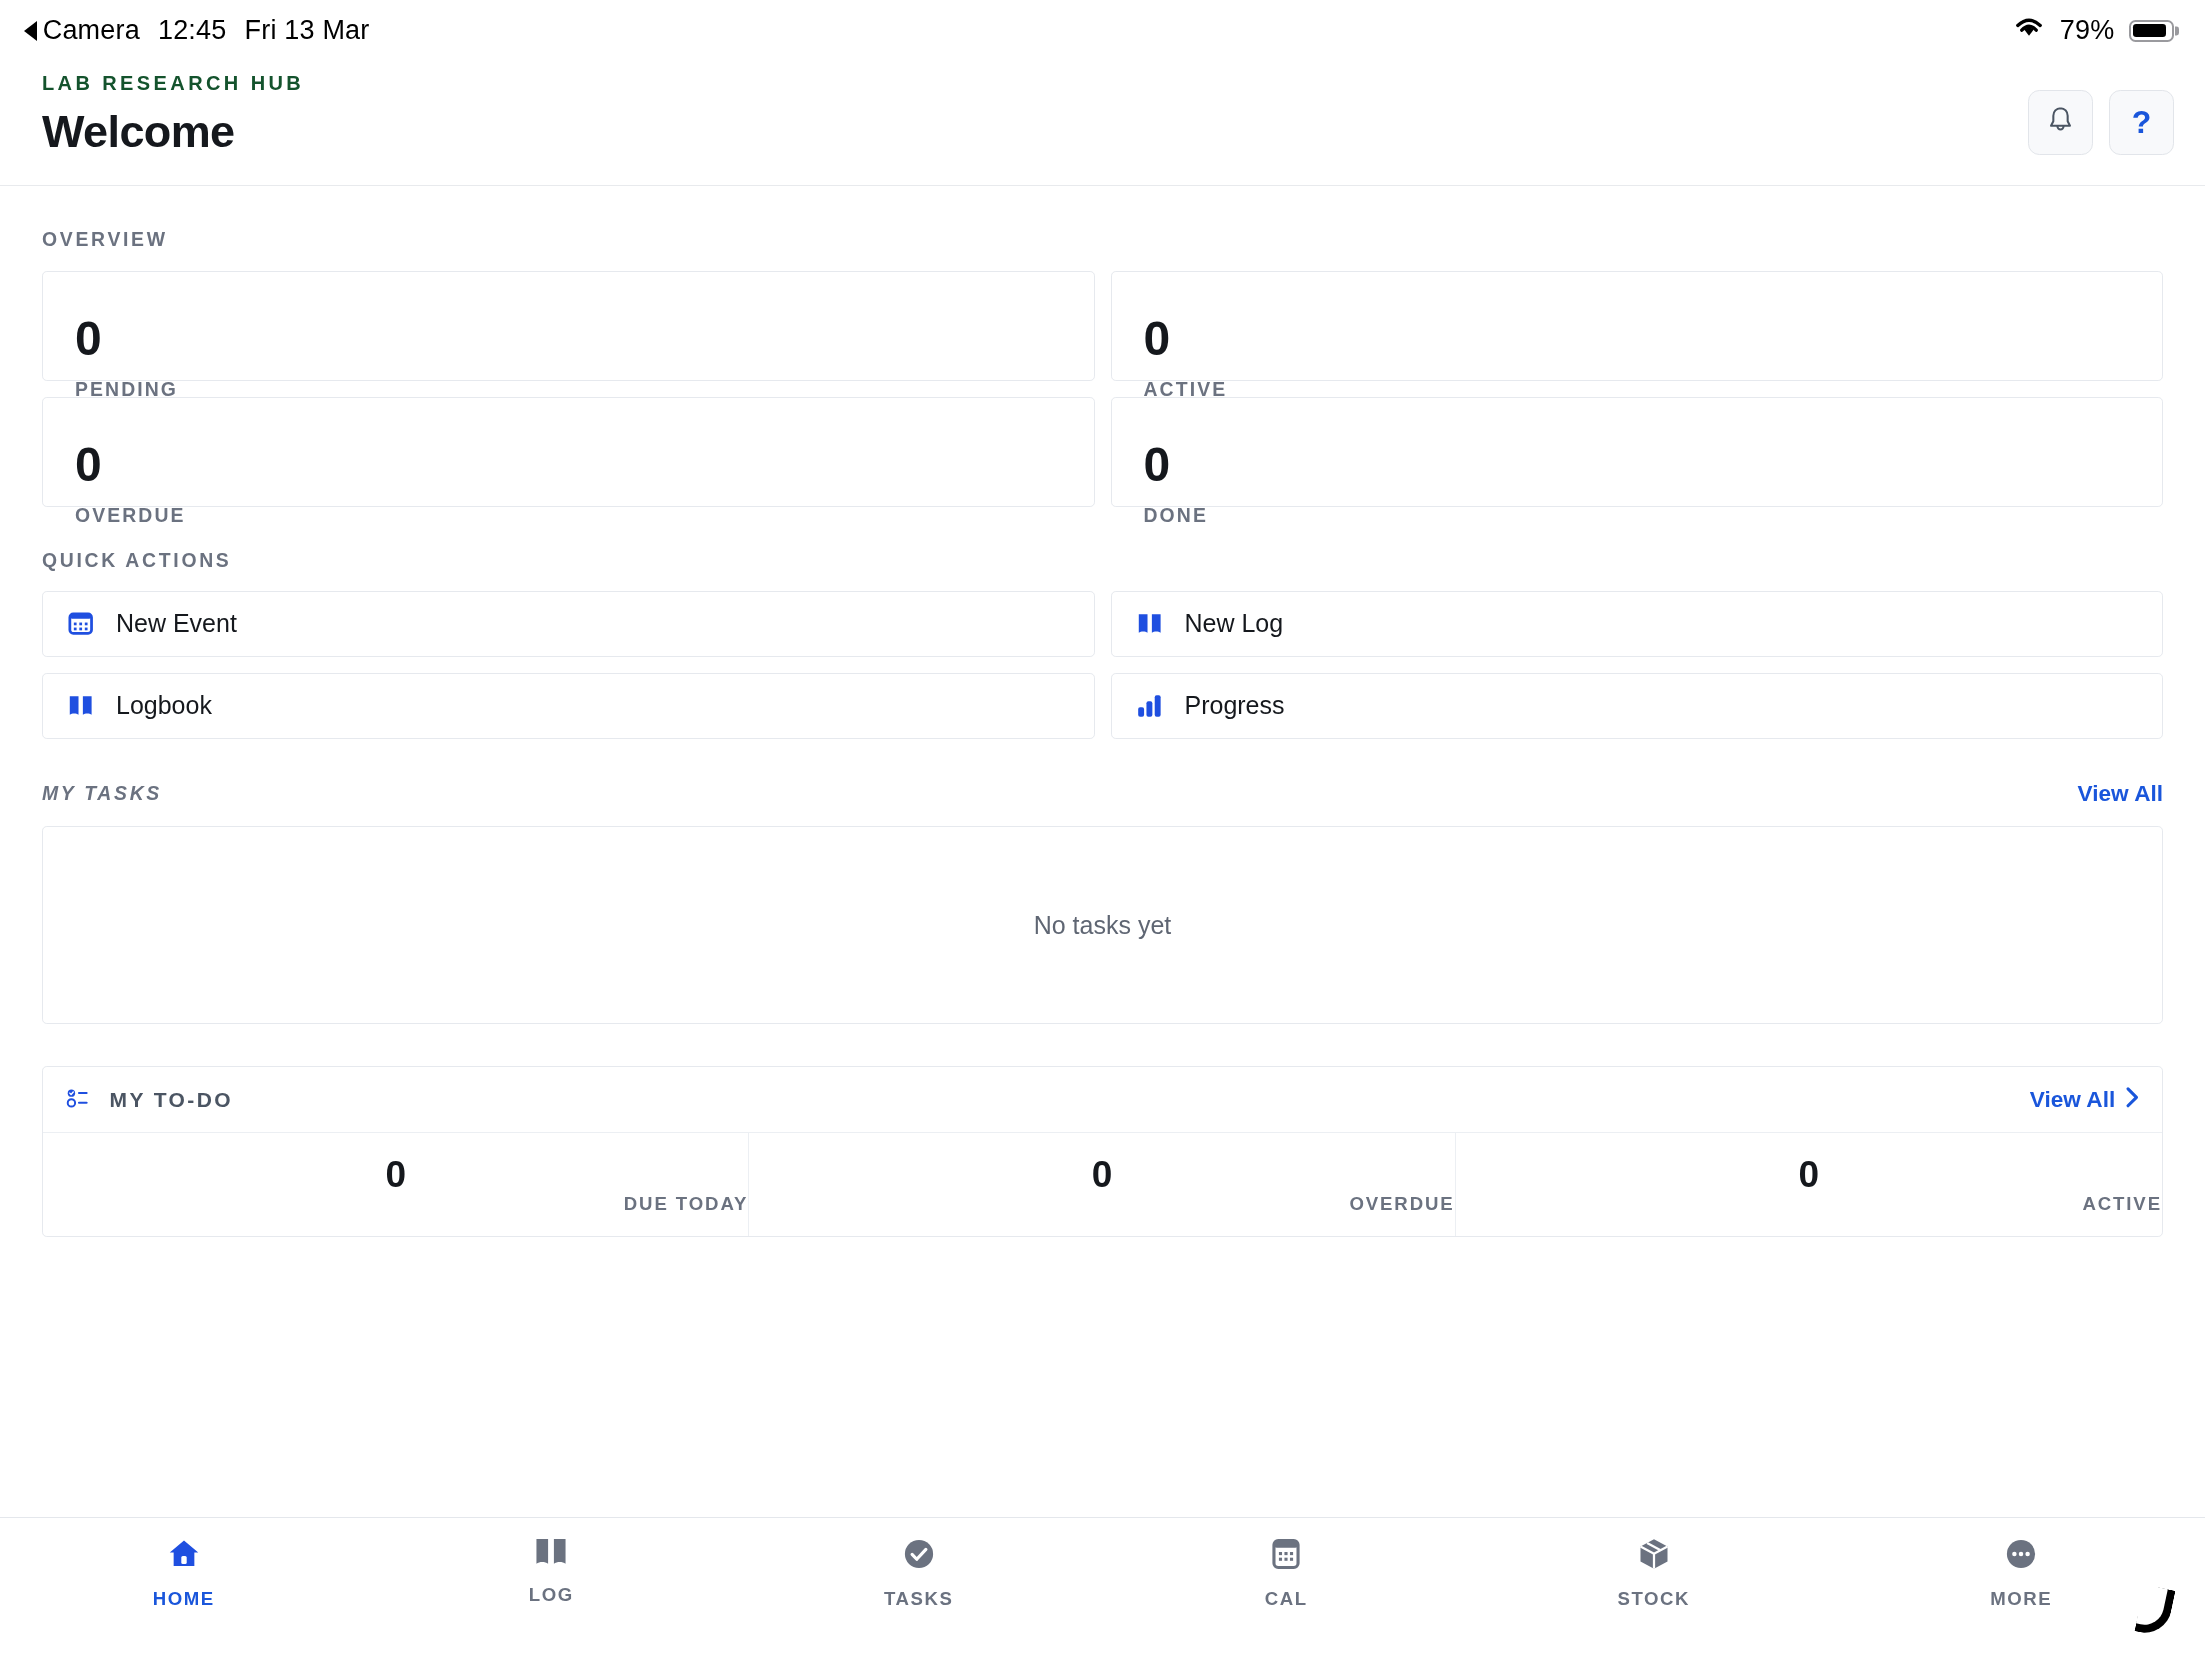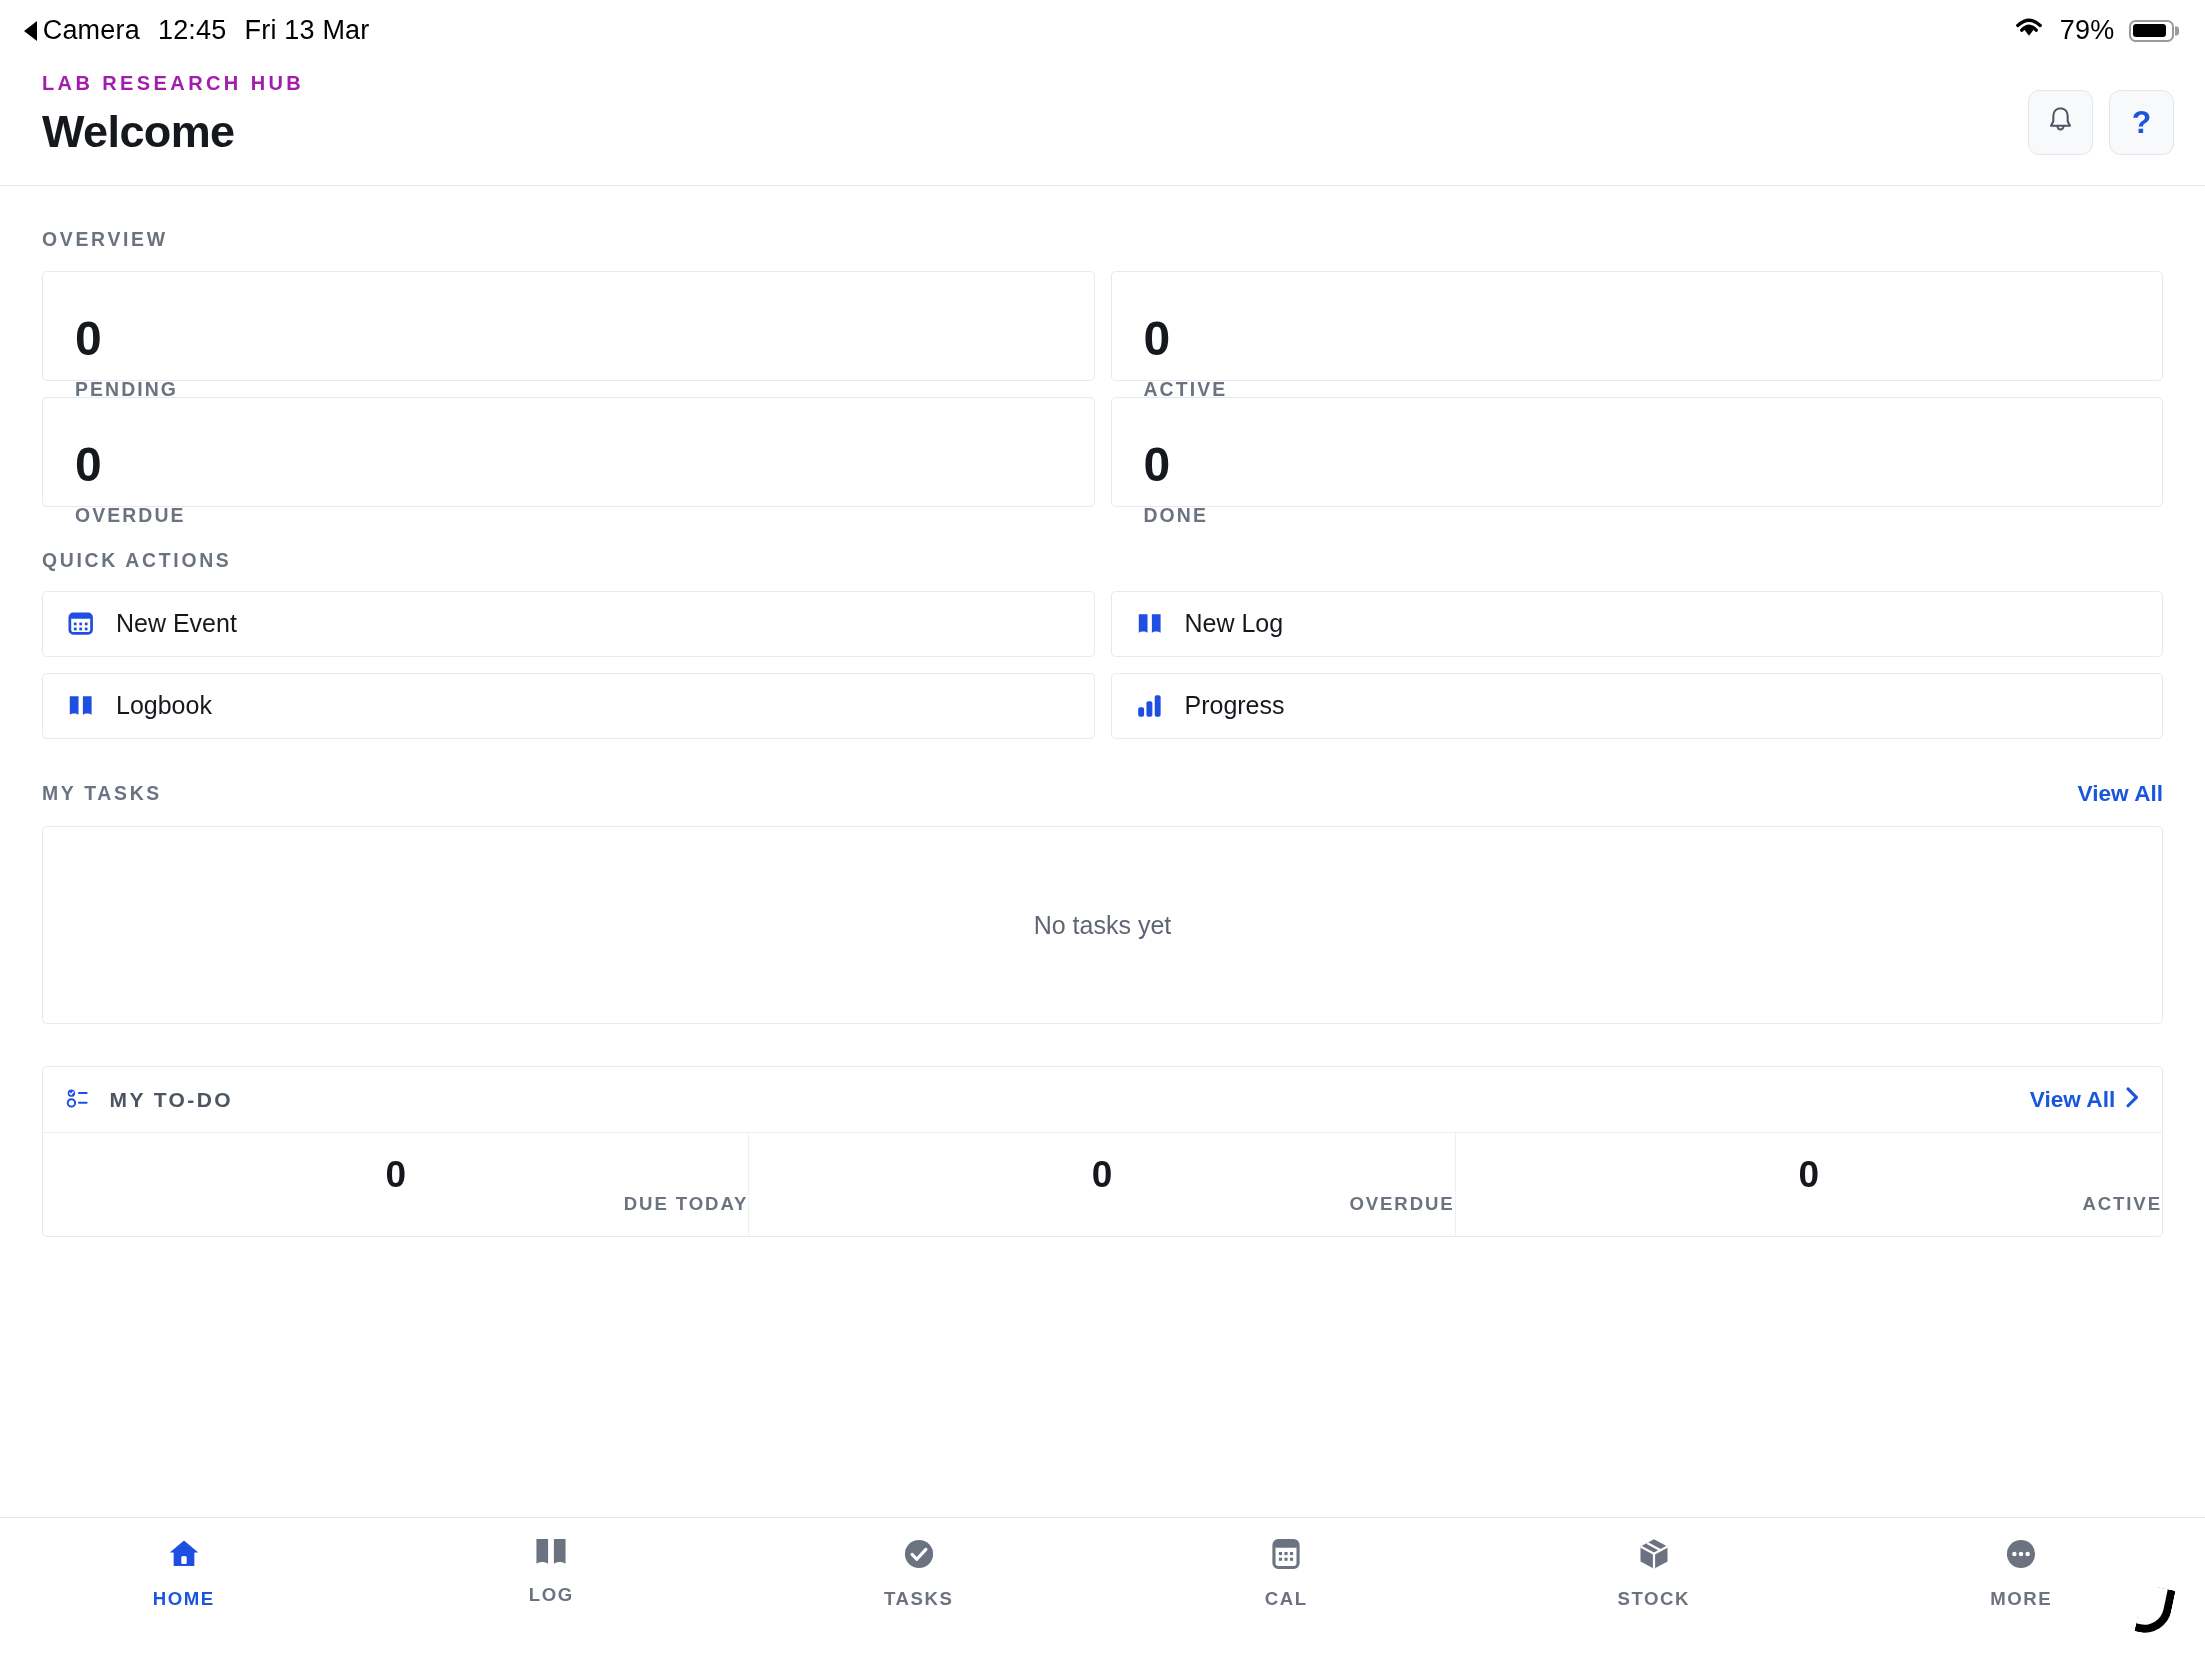--- a/index.html
+++ b/index.html
@@ -53,21 +53,21 @@
 
   
   .header {
     padding: 11.3px 31px 27.4px 42px;
     border-bottom: 1.6px solid #e8eaed;
     display: flex; align-items: flex-start;
     background: #fff;
   }
   .header-titles { flex: 1; }
   .eyebrow {
-    color: #a21caf;
+    color: #14532d;
     font-size: 20px;
     font-weight: 700;
     letter-spacing: 3.4px;
   }
   .page-title {
     font-size: 45px;
     font-weight: 700;
     color: #15181d;
     letter-spacing: -0.6px;
     margin-top: 10.5px;
@@ -93,21 +93,21 @@
     font-size: 19.4px;
     font-weight: 700;
     color: #6b7280;
     letter-spacing: 2.7px;
     margin: 42px 0 19.4px 0;
   }
   .section-head {
     display: flex; align-items: center; justify-content: space-between;
     margin: 42px 0 19.4px 0;
   }
-  .section-head .section-label { margin: 0; }
+  .section-head .section-label { margin: 0; font-style: italic; }
   .view-all {
     color: #1a56db; font-size: 22.6px; font-weight: 700;
     cursor: pointer;
   }
 
   
   .stat-grid {
     display: grid;
     grid-template-columns: 1fr 1fr;
     gap: 16px;

